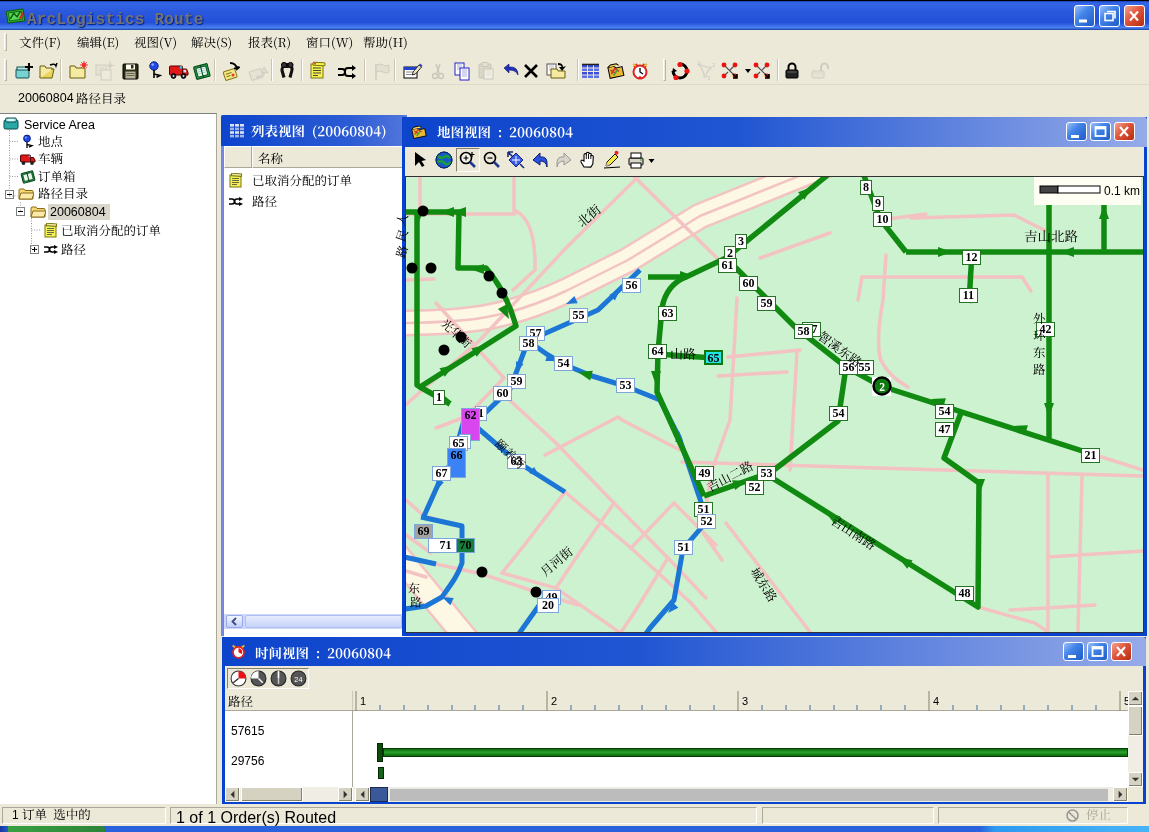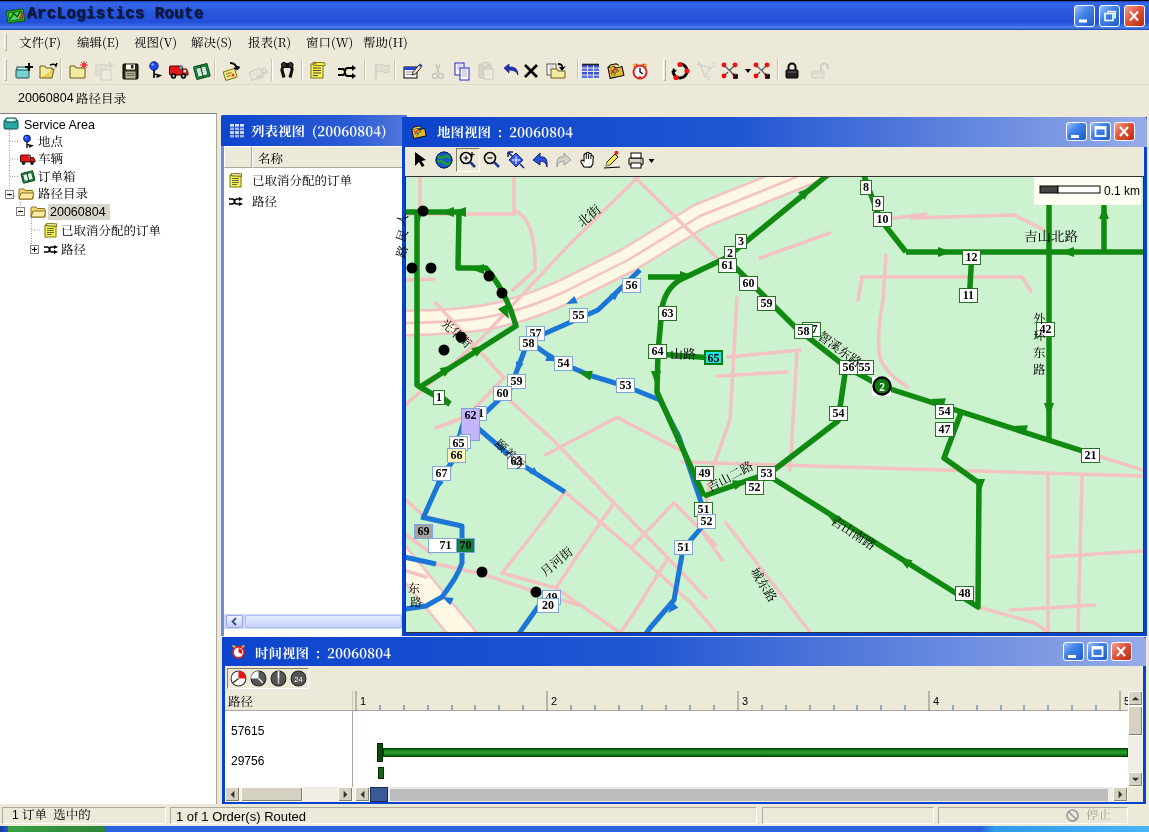--- a/index.html
+++ b/index.html
@@ -23,21 +23,21 @@
 </style></head><body>
 <div class="abs titlebar" style="left:0;top:0;width:1149px;height:30px"></div>
 <svg class="abs" style="left:5px;top:5px" width="22" height="22" viewBox="0 0 22 22">
 <g transform="rotate(-8 11 11)">
       <rect x="2" y="5" width="17" height="12" rx="1" fill="#2eae2e" stroke="#0c5c0c"></rect>
 <rect x="4" y="7" width="13" height="8" fill="#57d957" stroke="#0c5c0c" stroke-width="0.8"></rect>
 <path d="M5 13 L9 8 L12 12 L16 7" stroke="#0c5c0c" stroke-width="1.5" fill="none"></path>
 <path d="M14 14 q4 -2 3 -6" stroke="#d22" stroke-width="2" fill="none"></path>
     </g>
   </svg>
-<div class="abs" style="left:27px;top:5px;font-family:'Liberation Mono',monospace;font-weight:bold;font-size:16px;color:#0f172a;letter-spacing:0.2px;text-shadow:1px 1px 1px #00218a">ArcLogistics Route</div>
+<div class="abs" style="left:27px;top:11px;font-family:'Liberation Mono',monospace;font-weight:bold;font-size:16px;color:#737373;letter-spacing:0.2px;text-shadow:1px 1px 1px #00218a">ArcLogistics Route</div>
 <div class="btnblue" style="left:1074px;top:5px;width:21px;height:22px"><svg width="19" height="20" viewBox="0 0 19 17">
       <rect x="4" y="12" width="8" height="3" fill="#fff"></rect>
     </svg></div>
 <div class="btnblue" style="left:1099px;top:5px;width:21px;height:22px"><svg width="19" height="20" viewBox="0 0 19 17">
       <rect x="5" y="6" width="8" height="7" fill="none" stroke="#fff" stroke-width="1.6"></rect>
       <path d="M7 4h8v7" fill="none" stroke="#fff" stroke-width="1.6"></path>
     </svg></div>
 <div class="btnblue btnred" style="left:1124px;top:5px;width:21px;height:22px"><svg width="19" height="20" viewBox="0 0 19 17">
       <path d="M5 4 L13 13 M13 4 L5 13" stroke="#fff" stroke-width="2.1"></path>
     </svg></div>
@@ -836,24 +836,24 @@
 <div class="mlabel gl" style="left:704px;top:350px;width:18.8px;height:15px;background:#22e4e4;border:2px solid #0e780e">65</div>
 <div class="mlabel bl" style="left:622px;top:278px;width:18.8px;height:15px;background:#fff">56</div>
 <div class="mlabel bl" style="left:569px;top:308px;width:18.8px;height:15px;background:#fff">55</div>
 <div class="mlabel bl" style="left:526px;top:326px;width:18.8px;height:15px;background:#fff">57</div>
 <div class="mlabel bl" style="left:519px;top:336px;width:18.8px;height:15px;background:#fff">58</div>
 <div class="mlabel bl" style="left:554px;top:356px;width:18.8px;height:15px;background:#fff">54</div>
 <div class="mlabel bl" style="left:616px;top:378px;width:18.8px;height:15px;background:#fff">53</div>
 <div class="mlabel bl" style="left:507px;top:374px;width:18.8px;height:15px;background:#fff">59</div>
 <div class="mlabel bl" style="left:493px;top:386px;width:18.8px;height:15px;background:#fff">60</div>
 <div class="mlabel bl" style="left:475px;top:406px;width:11.9px;height:15px;background:#fff">1</div>
-<div class="mlabel bl" style="left:461px;top:408px;width:18.8px;height:33px;background:#c4b5fd">62</div>
+<div class="mlabel bl" style="left:461px;top:408px;width:18.8px;height:33px;background:#d946ef">62</div>
 <div class="mlabel bl" style="left:459px;top:434px;width:11.9px;height:15px;background:#fff">1</div>
 <div class="mlabel bl" style="left:449px;top:436px;width:18.8px;height:15px;background:#fff">65</div>
-<div class="mlabel bl" style="left:447px;top:448px;width:18.8px;height:15px;background:#fef9c3">66</div>
+<div class="mlabel bl" style="left:447px;top:448px;width:18.8px;height:30px;background:#3b82f6">66</div>
 <div class="mlabel bl" style="left:432px;top:466px;width:18.8px;height:15px;background:#fff">67</div>
 <div class="mlabel bl" style="left:414px;top:524px;width:18.8px;height:15px;background:#a3a3a3">69</div>
 <div class="mlabel bl" style="left:428px;top:538px;width:35px;height:15px;background:#fff">71</div>
 <div class="mlabel bl" style="left:456px;top:538px;width:18.8px;height:15px;background:#15803d">70</div>
 <div class="mlabel bl" style="left:507px;top:454px;width:18.8px;height:15px;background:#fff">63</div>
 <div class="mlabel bl" style="left:697px;top:514px;width:18.8px;height:15px;background:#fff">52</div>
 <div class="mlabel bl" style="left:674px;top:540px;width:18.8px;height:15px;background:#fff">51</div>
 <div class="mlabel bl" style="left:542px;top:590px;width:18.8px;height:15px;background:#fff">49</div>
 <div class="mlabel bl" style="left:537px;top:598px;width:22px;height:15px;background:#fff">20</div>
 <svg class="tx " style="left:582.0px;top:214.3px;transform:rotate(-40deg);transform-origin:0 13.7px;" width="28" height="17" viewBox="0 0 28 17">
@@ -1124,21 +1124,21 @@
 <div class="abs" style="left:12px;top:808px;font-size:12px">1</div>
 <svg class="tx " style="left:22.0px;top:806.4px;" width="70" height="16" viewBox="0 0 70 16">
     <g transform="translate(0 13.1)" fill="#000">
       <use href="#g8ba2" transform="translate(0.0 0) scale(0.0125)"></use>
       <use href="#g5355" transform="translate(12.5 0) scale(0.0125)"></use>
       <use href="#g9009" transform="translate(31.2 0) scale(0.0125)"></use>
       <use href="#g4e2d" transform="translate(43.8 0) scale(0.0125)"></use>
       <use href="#g7684" transform="translate(56.2 0) scale(0.0125)"></use>
     </g>
   </svg>
-<div class="abs" style="left:176px;top:809px;font-size:13px">1 of 1 Order(s) Routed</div>
+<div class="abs" style="left:176px;top:809px;font-size:16px">1 of 1 Order(s) Routed</div>
 <svg class="abs" style="left:1066px;top:809px" width="13" height="13" viewBox="0 0 13 13">
     <circle cx="6.5" cy="6.5" r="5.5" fill="none" stroke="#999" stroke-width="1.6"></circle>
     <path d="M3 3.2 L10 10" stroke="#999" stroke-width="1.6"></path>
   </svg>
 <svg class="tx " style="left:1086.0px;top:806.4px;" width="27" height="16" viewBox="0 0 27 16">
     <g transform="translate(0 13.1)" fill="#a6a292">
       <use href="#g505c" transform="translate(0.0 0) scale(0.0125)"></use>
       <use href="#g6b62" transform="translate(12.5 0) scale(0.0125)"></use>
     </g>
   </svg>

